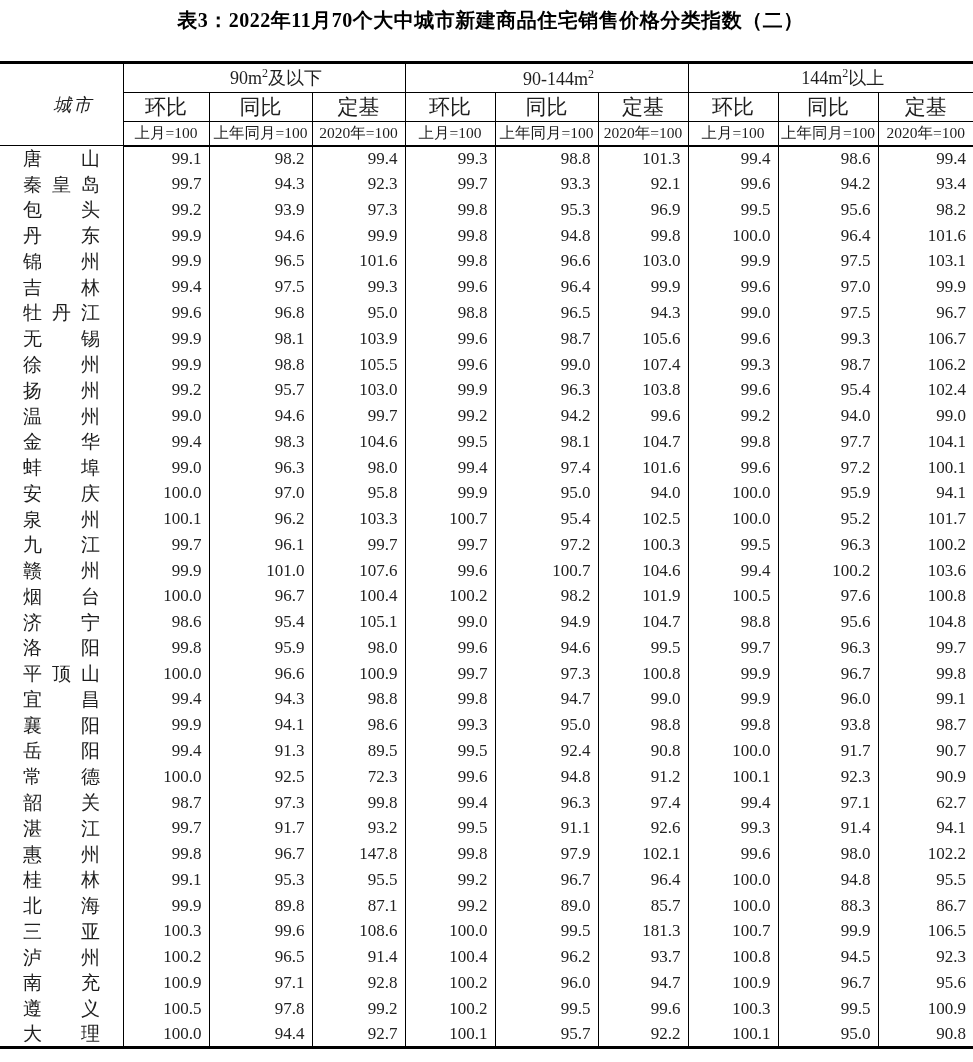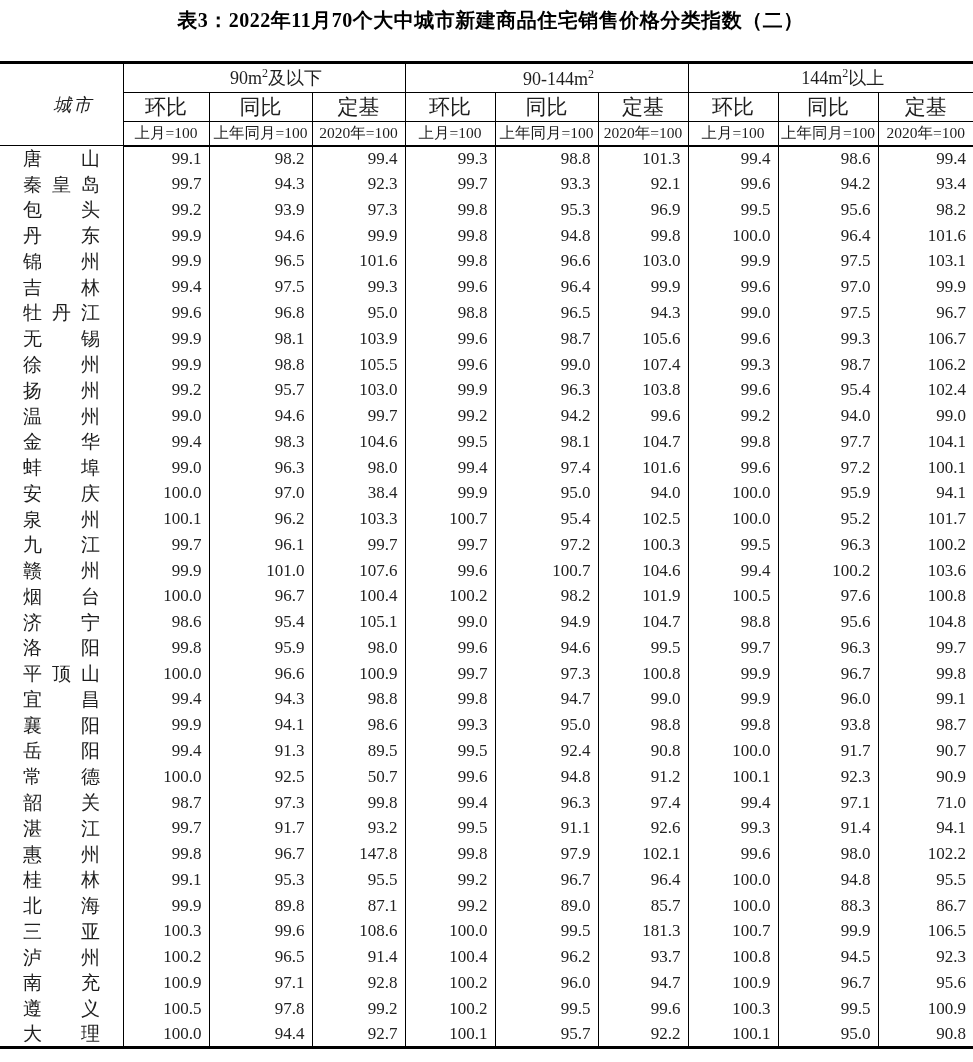--- a/index.html
+++ b/index.html
@@ -333,21 +333,21 @@
       </tr>
       <tr>
         <td class="city-cell">
           <span class="city-name">
             <i>安</i>
             <i>庆</i>
           </span>
         </td>
         <td class="vl">100.0</td>
         <td class="vl">97.0</td>
-        <td class="vl">38.4</td>
+        <td class="vl">95.8</td>
         <td class="vl">99.9</td>
         <td class="vl">95.0</td>
         <td class="vl">94.0</td>
         <td class="vl">100.0</td>
         <td class="vl">95.9</td>
         <td class="vl">94.1</td>
       </tr>
       <tr>
         <td class="city-cell">
           <span class="city-name">
@@ -521,21 +521,21 @@
       </tr>
       <tr>
         <td class="city-cell">
           <span class="city-name">
             <i>常</i>
             <i>德</i>
           </span>
         </td>
         <td class="vl">100.0</td>
         <td class="vl">92.5</td>
-        <td class="vl">50.7</td>
+        <td class="vl">72.3</td>
         <td class="vl">99.6</td>
         <td class="vl">94.8</td>
         <td class="vl">91.2</td>
         <td class="vl">100.1</td>
         <td class="vl">92.3</td>
         <td class="vl">90.9</td>
       </tr>
       <tr>
         <td class="city-cell">
           <span class="city-name">
@@ -544,21 +544,21 @@
           </span>
         </td>
         <td class="vl">98.7</td>
         <td class="vl">97.3</td>
         <td class="vl">99.8</td>
         <td class="vl">99.4</td>
         <td class="vl">96.3</td>
         <td class="vl">97.4</td>
         <td class="vl">99.4</td>
         <td class="vl">97.1</td>
-        <td class="vl">71.0</td>
+        <td class="vl">62.7</td>
       </tr>
       <tr>
         <td class="city-cell">
           <span class="city-name">
             <i>湛</i>
             <i>江</i>
           </span>
         </td>
         <td class="vl">99.7</td>
         <td class="vl">91.7</td>

